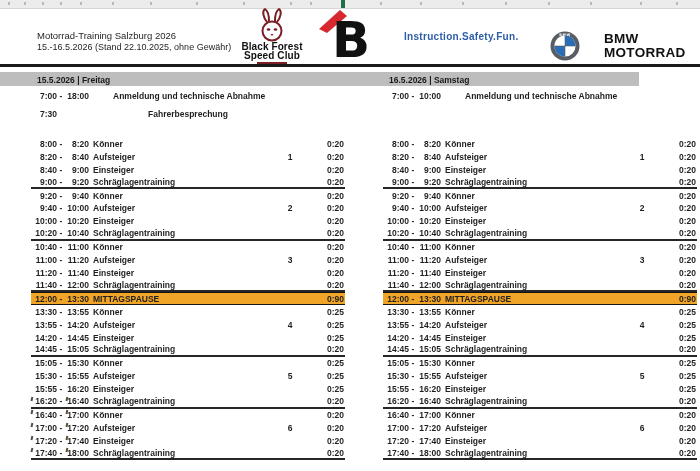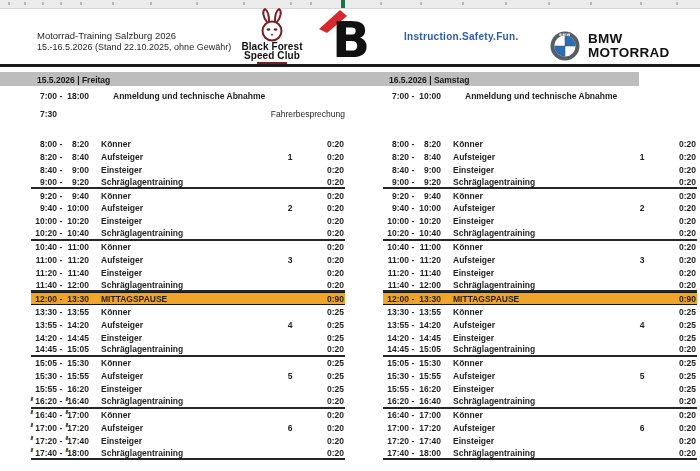--- a/index.html
+++ b/index.html
@@ -21,51 +21,51 @@
   .bfsc svg{display:block;margin:0 auto;}
   .bfsc-l1,.bfsc-l2{font-size:10px;font-weight:900;line-height:8.5px;letter-spacing:.1px;color:#111;}
   .bfsc-rule{width:30px;height:2px;background:var(--bfsc-red,#7a1f24);margin:1.5px auto 0 auto;}
 
   .bridgestone{position:absolute;left:318px;top:10px;width:58px;height:52px;}
 
   .motocontrol{position:absolute;left:404px;top:30px;color:var(--moto-blue,#2d5ca8);}
   .mc-name{font-size:15.5px;font-weight:700;letter-spacing:.2px;line-height:16px;}
   .mc-tag{font-size:10px;font-weight:700;letter-spacing:.3px;margin-top:1px;}
 
-  .bmw{position:absolute;left:550px;top:31px;display:flex;align-items:center;gap:8px;}
+  .bmw{position:absolute;left:550px;top:31px;display:flex;align-items:center;gap:24px;}
   .bmw-text{font-size:13.5px;font-weight:800;line-height:14px;letter-spacing:.3px;color:#111;}
 
   .header-rule{position:absolute;top:64px;left:0;width:700px;height:2.5px;background:#1a1a1a;}
 
   
   .gray-bar{position:absolute;top:72px;left:0;width:639px;height:14px;background:var(--bar-gray,#bdbdbd);}
   .bar-label{position:absolute;top:2.5px;font-size:8.5px;font-weight:700;color:#1a1a1a;}
   .bar-label.d0{left:37px;}
   .bar-label.d1{left:389px;}
 
   
   .day{position:absolute;top:89px;width:314px;height:378px;}
   .day.d0{left:31px;}
   .day.d1{left:383px;}
 
   .grid-row{display:grid;grid-template-columns:26px 8px 24px 1fr 30px 40px;
             align-items:center;font-size:8.5px;font-weight:700;}
   .c-start,.c-end{text-align:right;white-space:nowrap;}
   .c-dash{text-align:center;}
-  .c-label{padding-left:12px;white-space:nowrap;overflow:hidden;}
+  .c-label{padding-left:4px;white-space:nowrap;overflow:hidden;}
   .c-group{text-align:center;}
   .c-dur{text-align:right;padding-right:1px;}
 
   .reg-row{position:absolute;top:0;left:0;width:100%;height:13px;}
   .reg-label{grid-column:4/7;padding-left:24px;}
 
   .brief-row{position:absolute;top:19px;left:0;width:100%;height:13px;}
   .brief-time{position:absolute;left:0;top:0;width:26px;height:13px;text-align:right;
               font-size:8.5px;font-weight:700;line-height:13px;}
-  .brief-label{position:absolute;inset:0;text-align:right;font-size:8.5px;font-weight:400;line-height:13px;}
+  .brief-label{position:absolute;inset:0;text-align:center;font-size:8.5px;font-weight:700;line-height:13px;}
 
   .rows{position:absolute;top:48.5px;left:0;width:100%;}
   .row{height:12.92px;box-sizing:border-box;position:relative;}
   .row.block-end{border-bottom:2px solid #262626;}
   .row.pause{background:var(--accent-orange,#f0a428);border-top:1.2px solid #141414;
              border-bottom:1.2px solid #141414;}
   .row .c-start,.row .c-end{position:relative;}
   .row.ticked .c-start::before{content:"";position:absolute;left:0px;top:0.5px;width:1.5px;height:3.5px;
              background:#5a4a3a;transform:rotate(14deg);}
   .row.ticked .c-end::before{content:"";position:absolute;left:1px;top:0.5px;width:1.5px;height:3.5px;

